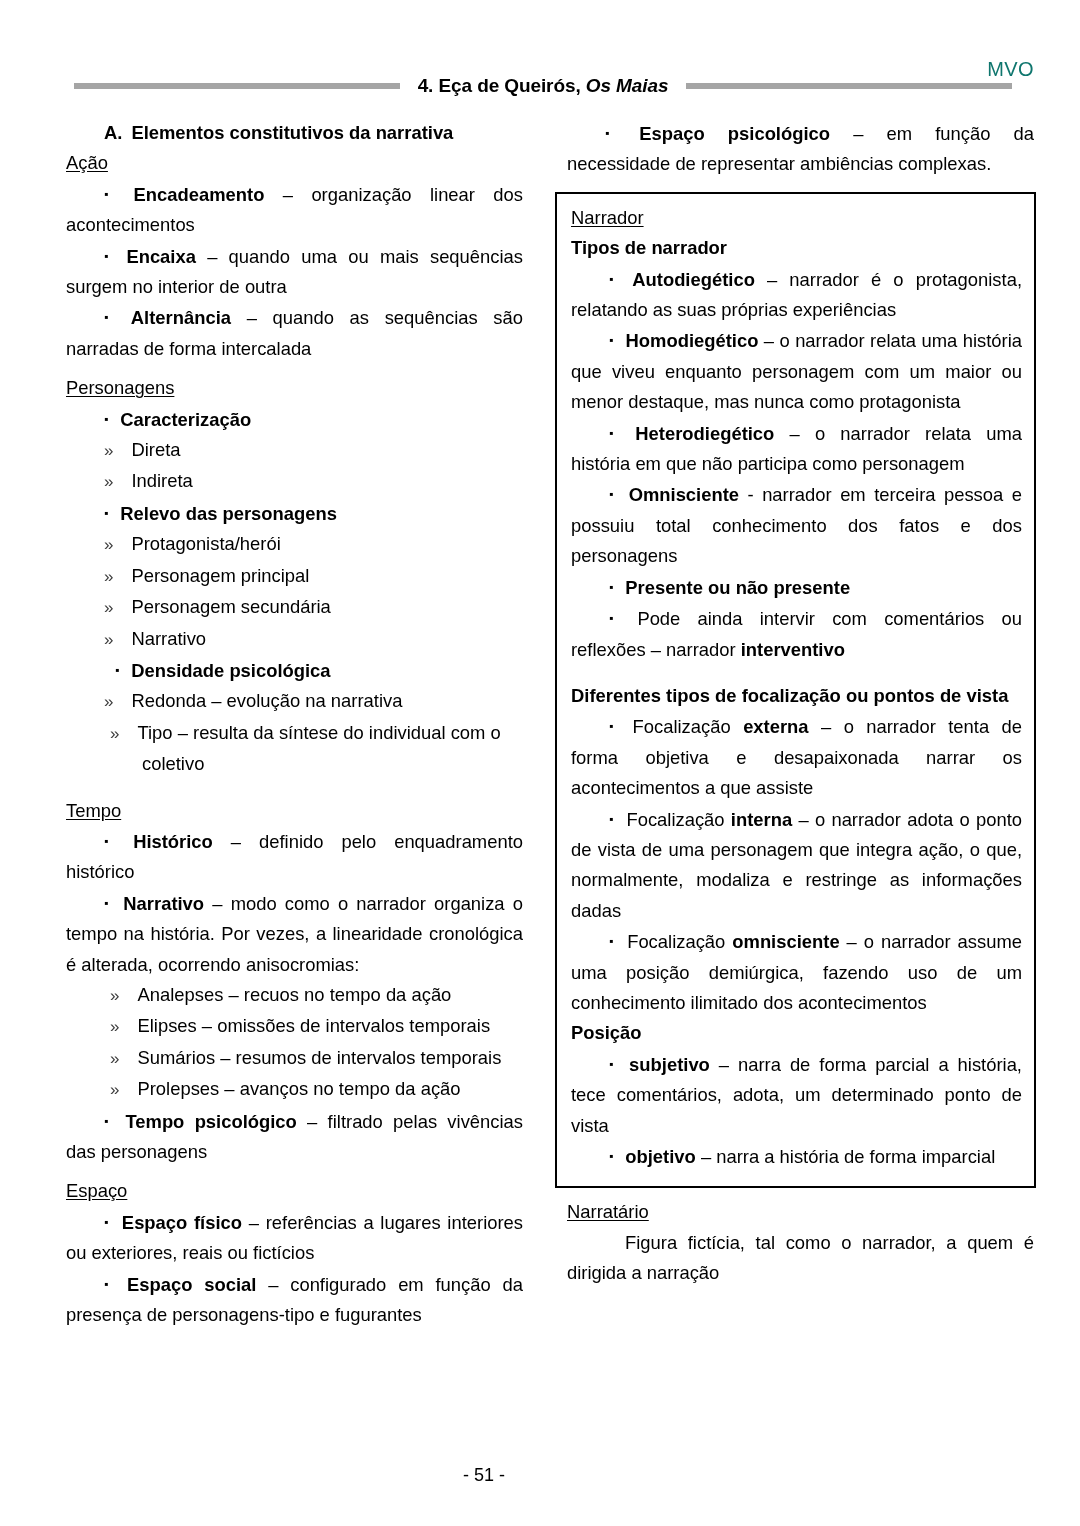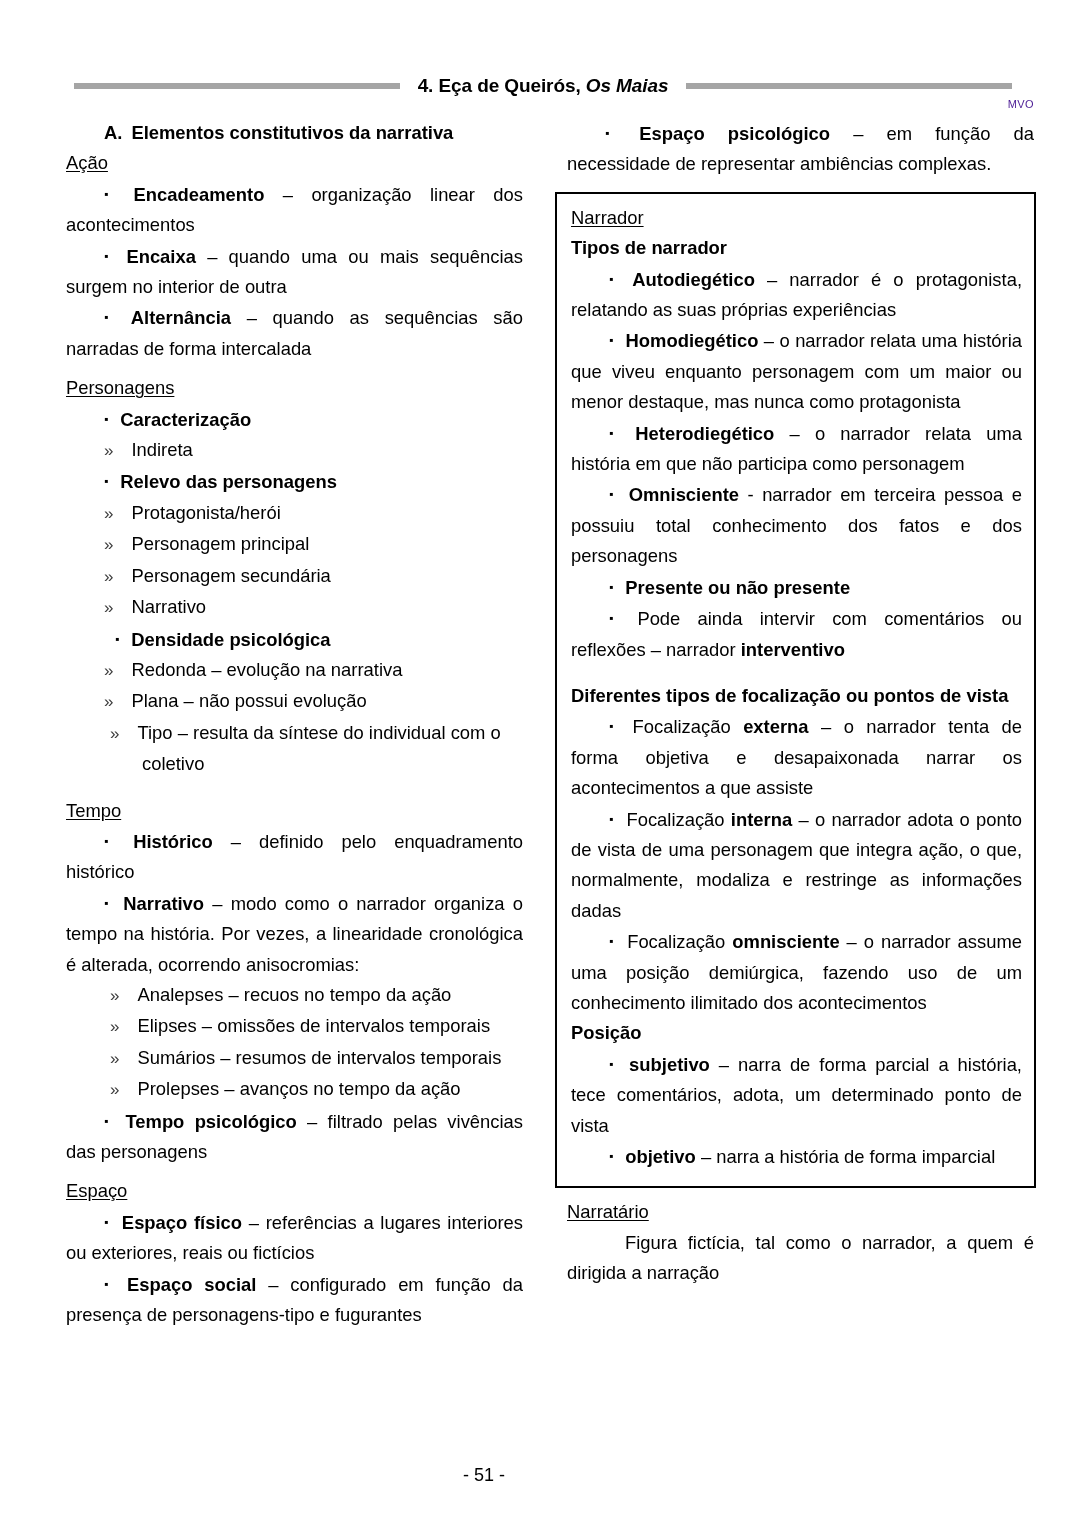--- a/index.html
+++ b/index.html
@@ -22,25 +22,24 @@
     position: absolute;
     top: 58px;
     left: 66px;
     right: 46px;
     height: 42px;
   }
   .hdr-watermark {
     position: absolute;
     right: 0px;
     top: 0px;
-    font-size: 11px;
-    color: #4c1d95;
+    font-size: 20px;
+    color: #0f766e;
     letter-spacing: 0.4px;
     font-family: "Liberation Sans", sans-serif;
-    margin-top: 40px;
   }
   .hdr-row {
     position: absolute;
     top: 17px;
     left: 0;
     right: 0;
     display: flex;
     align-items: center;
     gap: 0px;
   }
@@ -167,31 +166,31 @@
     <p class="bullet-p"><span class="bl">▪</span><b>Encadeamento</b><span> – organização linear dos acontecimentos</span></p>
 
     <p class="bullet-p"><span class="bl">▪</span><b>Encaixa</b><span> – quando uma ou mais sequências surgem no interior de outra</span></p>
 
     <p class="bullet-p"><span class="bl">▪</span><b>Alternância</b><span> – quando as sequências são narradas de forma intercalada</span></p>
 
     <div class="gap-sm"></div>
     <p class="underline-head">Personagens</p>
 
     <p class="sub-p" style="margin-left:38px;text-indent:0;"><span class="bl" style="font-size:12px;vertical-align:3px;margin-right:12px;">▪</span><b>Caracterização</b></p>
+    <p class="sub-p"><span class="ch">»</span><span>Direta</span></p>
     <p class="sub-p"><span class="ch">»</span><span>Indireta</span></p>
 
     <p class="sub-p" style="margin-left:38px;text-indent:0;"><span class="bl" style="font-size:12px;vertical-align:3px;margin-right:12px;">▪</span><b>Relevo das personagens</b></p>
     <p class="sub-p"><span class="ch">»</span><span>Protagonista/herói</span></p>
     <p class="sub-p"><span class="ch">»</span><span>Personagem principal</span></p>
     <p class="sub-p"><span class="ch">»</span><span>Personagem secundária</span></p>
     <p class="sub-p"><span class="ch">»</span><span>Narrativo</span></p>
 
     <p class="sub-p" style="margin-left:49px;text-indent:0;"><span class="bl" style="font-size:12px;vertical-align:3px;margin-right:12px;">▪</span><b>Densidade psicológica</b></p>
     <p class="sub-p"><span class="ch">»</span><span>Redonda – evolução na narrativa</span></p>
-    <p class="sub-p"><span class="ch">»</span><span>Plana – não possui evolução</span></p>
     <p class="sub-p" style="margin-left:76px;text-indent:-32px;"><span class="ch">»</span><span>Tipo – resulta da síntese do individual com o coletivo</span></p>
 
     <div class="gap-md"></div>
     <p class="underline-head">Tempo</p>
 
     <p class="bullet-p"><span class="bl">▪</span><b>Histórico</b><span> – definido pelo enquadramento histórico</span></p>
     <p class="bullet-p"><span class="bl">▪</span><b>Narrativo</b><span> – modo como o narrador organiza o tempo na história. Por vezes, a linearidade cronológica é alterada, ocorrendo anisocromias:</span></p>
 
     <p class="sub-p just" style="margin-left:76px;text-indent:-32px;"><span class="ch">»</span><span>Analepses – recuos no tempo da ação</span></p>
     <p class="sub-p just" style="margin-left:76px;text-indent:-32px;"><span class="ch">»</span><span>Elipses – omissões de intervalos temporais</span></p>

